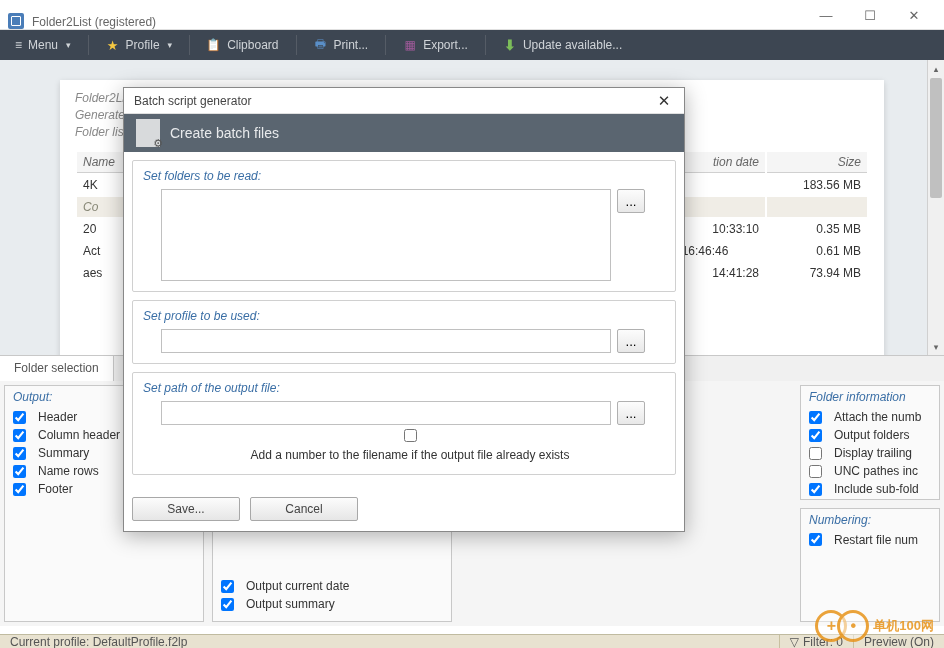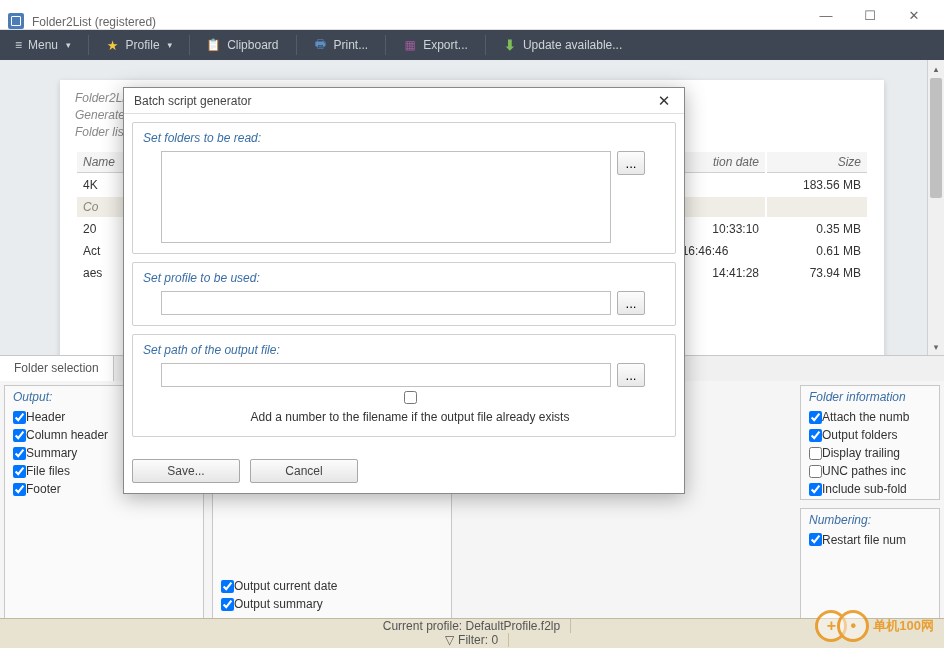--- a/index.html
+++ b/index.html
@@ -44,21 +44,21 @@
   
   
   .tabs-row { position: absolute; top: 295px; left: 0; right: 0; height: 26px; background: #f0f0f0; border-top: 1px solid #c8c8c8; display: flex; }
   .tab { padding: 5px 14px; border-right: 1px solid #c8c8c8; background: #f5f5f5; color: #555; font-size: 12px; }
   .tab.active { background: #fff; }
   
   
   .panels { position: absolute; top: 321px; left: 0; right: 0; bottom: 0; display: flex; background: #f5f5f5; }
   .panel { border: 1px solid #c8c8c8; background: #fafafa; margin: 4px; padding: 4px 8px 8px 8px; }
   .panel-title { color: #3a6ea5; font-style: italic; font-size: 12px; margin-bottom: 4px; }
-  .panel label { display: flex; align-items: center; gap: 0; font-size: 12px; color: #333; padding: 2px 0; }
+  .panel label { display: flex; align-items: center; gap: 12px; font-size: 12px; color: #333; padding: 2px 0; }
   .panel input[type=checkbox] { width: 13px; height: 13px; }
   .panel-left { width: 200px; }
   .panel-mid { width: 240px; }
   .panel-right { flex: 1; overflow: hidden; }
   .panel-stack { display: flex; flex-direction: column; flex: 1; }
   .panel-gap { width: 340px; }
   
   
   .dialog-backdrop { position: absolute; inset: 0; z-index: 100; pointer-events: none; }
   .dialog { position: absolute; left: 123px; top: 87px; width: 562px; background: #fff; border: 1px solid #888; box-shadow: 0 4px 20px rgba(0,0,0,0.3); pointer-events: auto; }
@@ -75,21 +75,21 @@
   .dlg-input { width: 450px; height: 24px; border: 1px solid #c0c0c0; padding: 2px 4px; font-size: 12px; }
   .dlg-browse { width: 28px; height: 24px; border: 1px solid #b0b0b0; background: linear-gradient(#fcfcfc,#e8e8e8); border-radius: 2px; margin-left: 6px; vertical-align: top; cursor: default; }
   .dlg-row { display: flex; align-items: flex-start; margin-left: 18px; }
   .dlg-check { display: flex; align-items: center; gap: 6px; margin: 4px 0 2px 18px; font-size: 12px; flex-direction: column; }
   .dlg-footer { display: flex; justify-content: space-between; padding: 6px 8px 10px 8px; }
   .dlg-footer .right { display: flex; gap: 10px; }
   .dlg-btn { width: 108px; height: 24px; border: 1px solid #a8a8a8; background: linear-gradient(#fcfcfc,#e6e6e6); border-radius: 2px; font-size: 12px; color: #444; cursor: default; }
   .dlg-btn:disabled { color: #999; }
   
   
-  .statusbar { position: absolute; left: 0; right: 0; bottom: 0; height: 30px; background: #e8e2d0; border-top: 1px solid #c0bba0; display: flex; align-items: center; font-size: 12px; color: #555; flex-direction: column; }
+  .statusbar { position: absolute; left: 0; right: 0; bottom: 0; height: 14px; background: #e8e2d0; border-top: 1px solid #c0bba0; display: flex; align-items: center; font-size: 12px; color: #555; }
   .status-seg { padding: 0 10px; border-right: 1px solid #c8c0a0; height: 100%; display: flex; align-items: center; gap: 4px; }
   .status-seg.grow { flex: 1; }
   
   
   .watermark { position: absolute; right: 10px; bottom: 6px; z-index: 200; opacity: 0.85; pointer-events: none; display: flex; align-items: center; gap: 4px; }
   .wm-circle { width: 32px; height: 32px; border: 3px solid #e8941a; border-radius: 50%; display: flex; align-items: center; justify-content: center; font-weight: bold; color: #e8941a; font-size: 16px; background: rgba(255,255,255,0.5); }
   .wm-text { color: #e8941a; font-weight: bold; font-size: 13px; }
 </style>
 </head>
 <body>
@@ -205,21 +205,21 @@
           <label>
             <input type="checkbox" checked="" style="">
             <span>Column header</span>
           </label>
           <label>
             <input type="checkbox" checked="" style="">
             <span>Summary</span>
           </label>
           <label>
             <input type="checkbox" checked="" style="">
-            <span>File files</span>
+            <span>Name rows</span>
           </label>
           <label>
             <input type="checkbox" checked="" style="">
             <span>Footer</span>
           </label>
         </div>
     </div>
     <div class="panel panel-mid" style="display:flex;flex-direction:column;justify-content:flex-end">
       <div id="output-extra-items">
           <label>
@@ -279,20 +279,24 @@
     <span>Filter: 0</span>
   </div>
   <div class="status-seg" style="border-right:none">Preview (On)</div>
 </div>
 
 <div class="dialog-backdrop">
   <div class="dialog">
     <div class="dlg-titlebar">
       <div class="title">Batch script generator</div>
       <div class="dlg-close">✕</div>
+    </div>
+    <div class="dlg-header">
+      <div class="dlg-header-icon"></div>
+      <div>Create batch files</div>
     </div>
     <div class="dlg-body">
       <div class="dlg-group">
         <div class="dlg-group-title">Set folders to be read:</div>
         <div class="dlg-row">
           <textarea class="dlg-textarea" style=""></textarea>
           <button class="dlg-browse">...</button>
         </div>
       </div>
       <div class="dlg-group">

